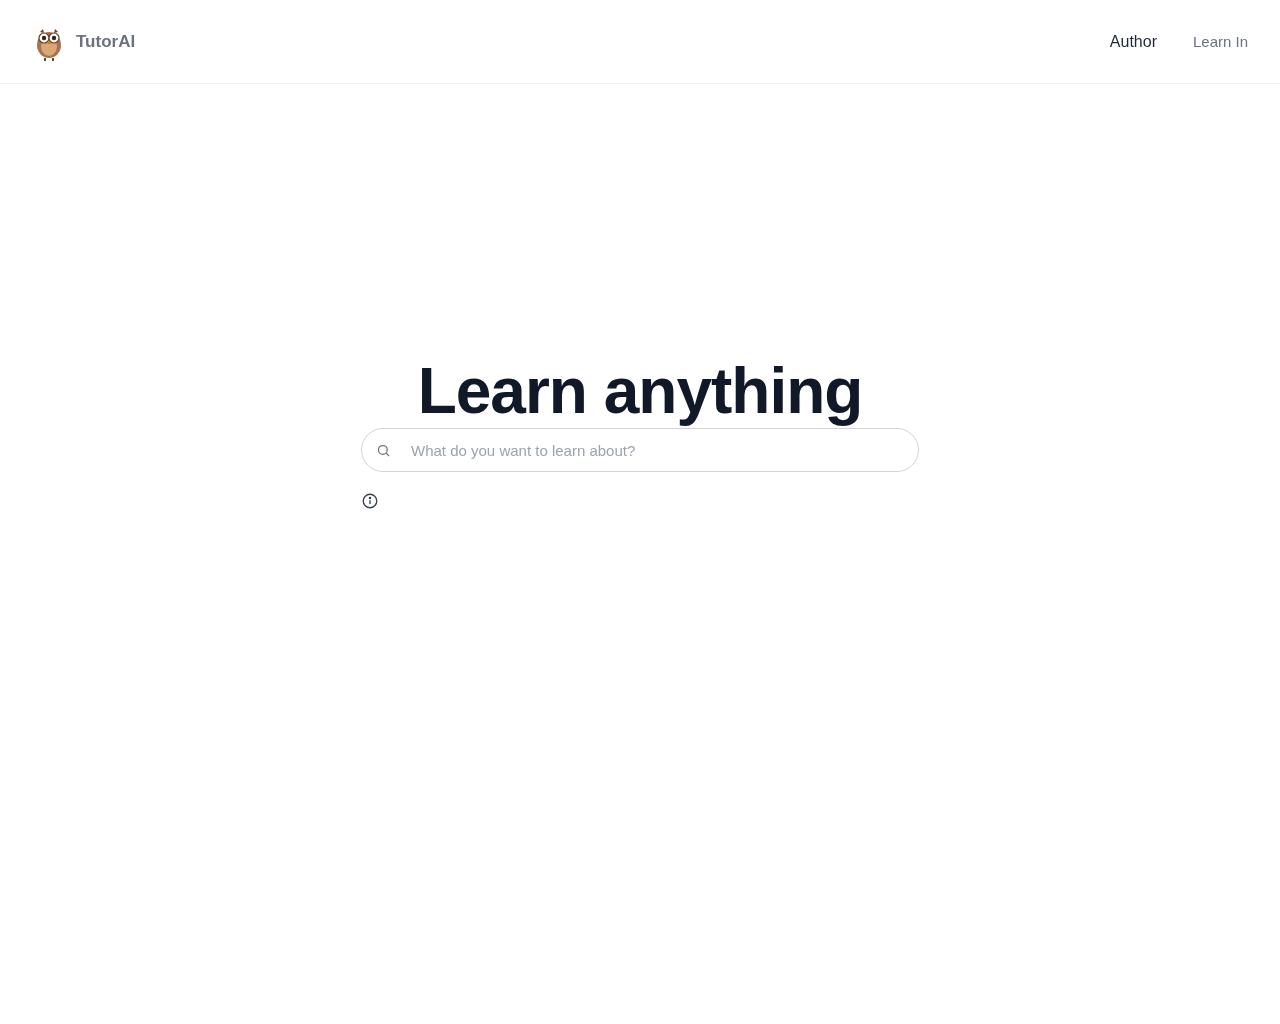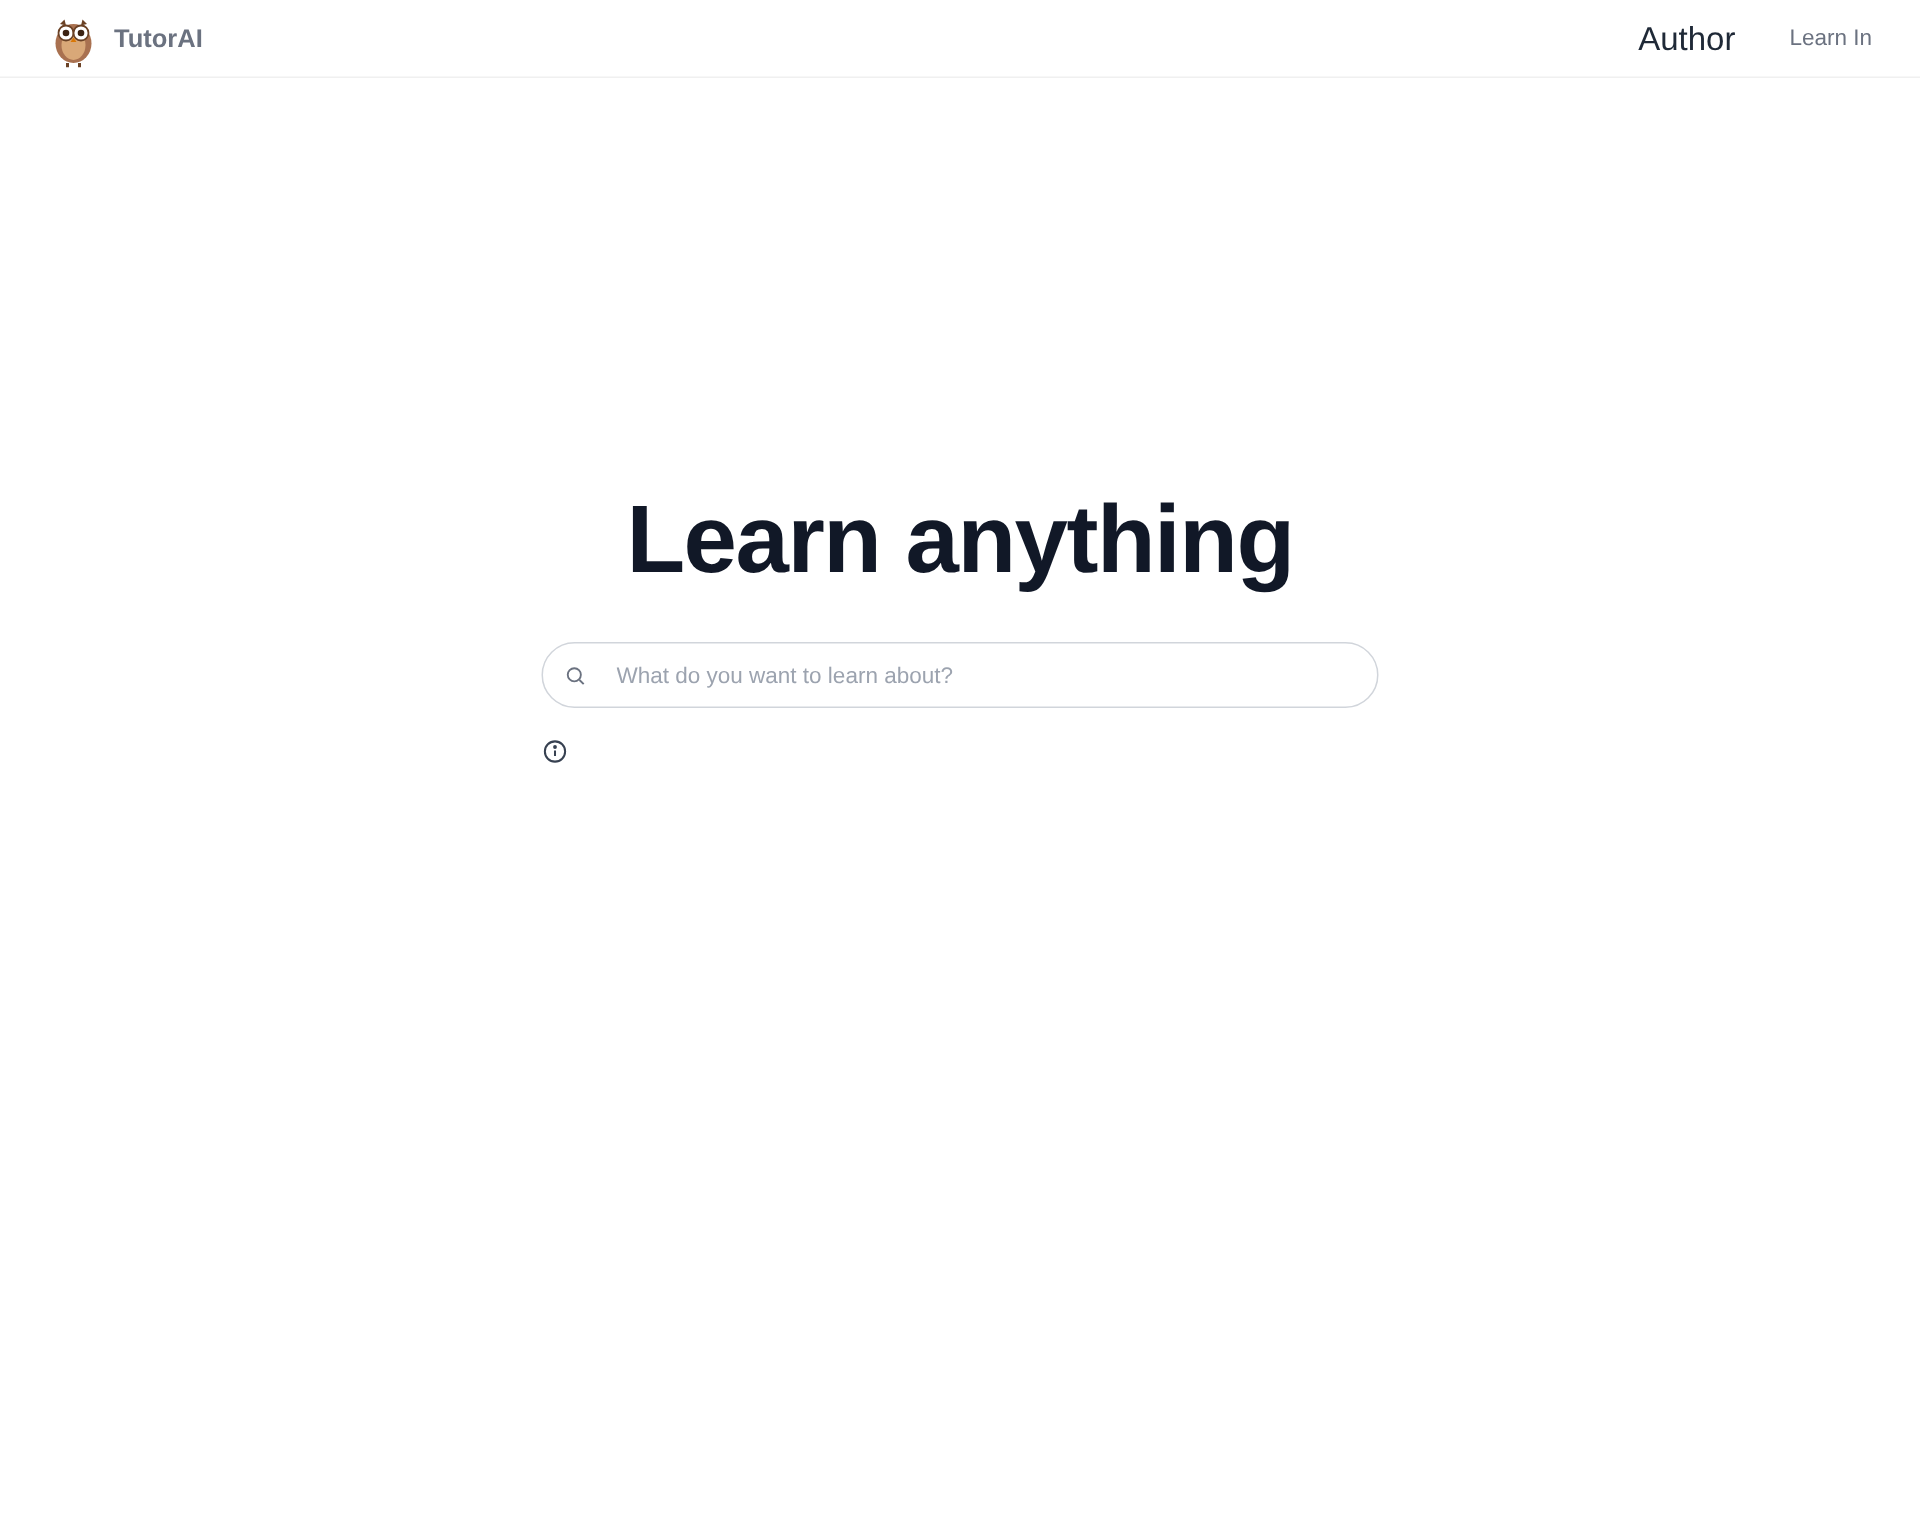--- a/index.html
+++ b/index.html
@@ -13,21 +13,21 @@
       width: 1280px;
       height: 1024px;
       overflow: hidden;
     }
     .header {
       display: flex;
       align-items: center;
       justify-content: space-between;
       padding: 5px 32px;
       border-bottom: 1px solid #f0f0f0;
-      height: 52px;
+      height: 84px;
     }
     .brand {
       display: flex;
       align-items: center;
       gap: 10px;
     }
     .brand-logo {
       width: 34px;
       height: 38px;
     }
@@ -35,42 +35,41 @@
       font-size: 17px;
       font-weight: 600;
       color: #6b7280;
     }
     .nav-right {
       display: flex;
       align-items: center;
       gap: 36px;
     }
     .nav-link {
-      font-size: 22px;
+      font-size: 16px;
       color: #1f2937;
       font-weight: 500;
       cursor: pointer;
     }
     .nav-link.secondary {
       color: #6b7280;
       font-weight: 400;
       font-size: 15px;
     }
     .main {
       display: flex;
       flex-direction: column;
       align-items: center;
       padding-top: 270px;
     }
     .hero-title {
       font-size: 64px;
       font-weight: 700;
       color: #111827;
       letter-spacing: -1px;
-      margin-bottom: 32px;
     }
     .search-box {
       width: 558px;
       height: 44px;
       border: 1px solid #d1d5db;
       border-radius: 22px;
       display: flex;
       align-items: center;
       padding: 0 14px;
       gap: 20px;

